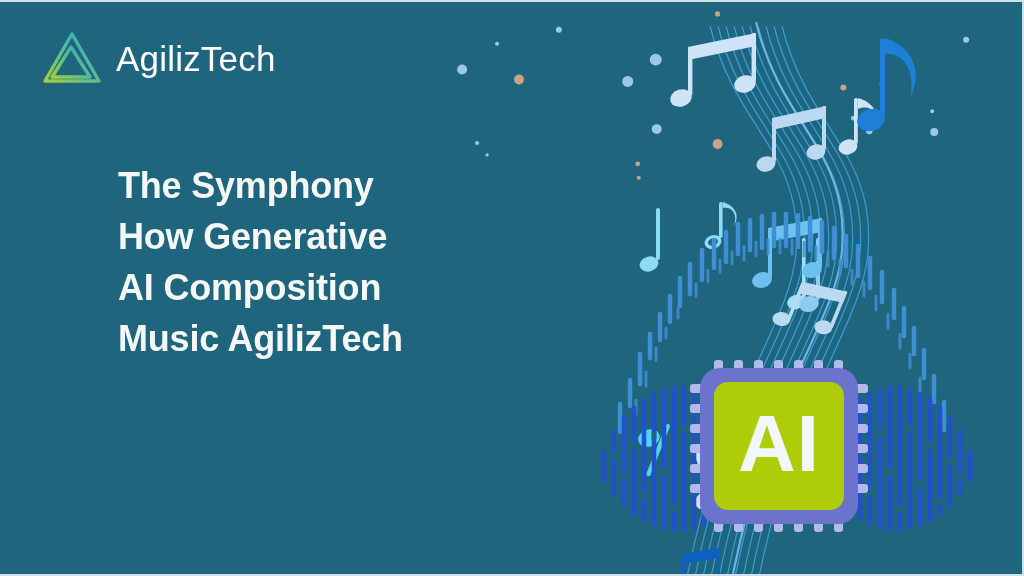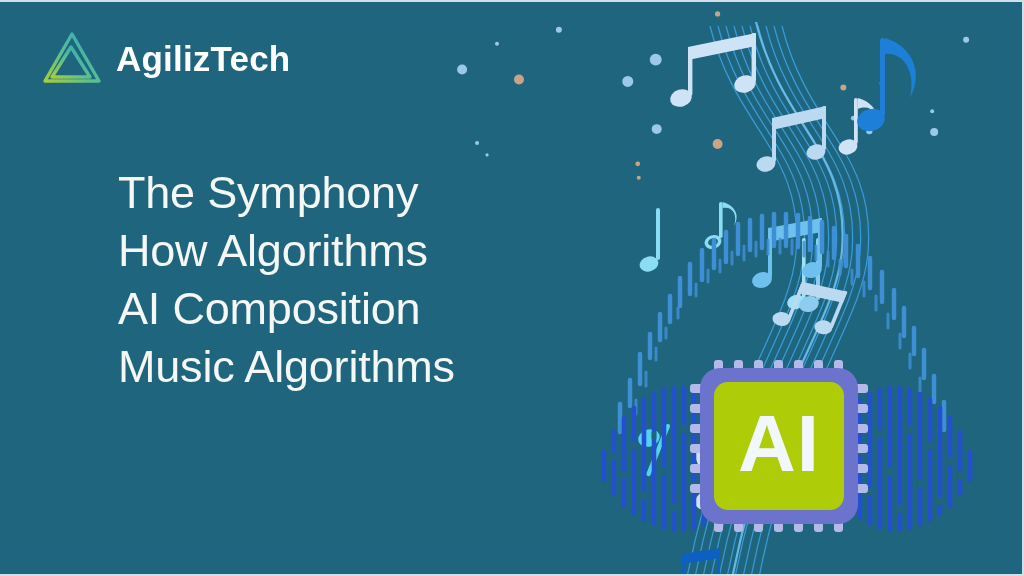--- a/index.html
+++ b/index.html
@@ -28,43 +28,42 @@
     top: 28px;
     display: flex;
     align-items: center;
     gap: 14px;
     height: 56px;
   }
   #logo-mark { width: 60px; height: 56px; display: block; }
   #logo-wordmark {
     color: #ffffff;
     font-size: 35px;
-    font-weight: 700;
+    font-weight: 400;
     letter-spacing: 0.2px;
     line-height: 1;
     white-space: nowrap;
     font-family: "Liberation Sans", sans-serif;
   }
 
   
   #headline {
     position: absolute;
     left: 118px;
     top: 158px;
     width: 440px;
   }
   #headline .line {
     color: #f4f7f4;
-    font-size: 45px;
-    font-weight: normal;
+    font-size: 36px;
+    font-weight: bold;
     line-height: 51px;
     letter-spacing: -0.2px;
     white-space: nowrap;
     font-family: "Liberation Sans", sans-serif;
-    margin-top: 7px;
   }
 
   
   #artwork {
     position: absolute;
     left: 560px;
     top: 0;
     width: 464px;
     height: 576px;
   }
@@ -120,23 +119,23 @@
         </defs>
         <path d="M30 4 L57 51 L3 51 Z" fill="none" stroke="url(#triGrad)" stroke-width="3.4" stroke-linejoin="round"></path>
         <path d="M29 17 L48 47 L10 47 Z" fill="none" stroke="url(#triGrad)" stroke-width="3.4" stroke-linejoin="round"></path>
       </svg>
     </span>
     <span id="logo-wordmark">AgilizTech</span>
   </div>
 
   <div id="headline">
     <div class="line">The Symphony</div>
-    <div class="line">How Algorithms</div>
+    <div class="line">How Generative</div>
     <div class="line">AI Composition</div>
-    <div class="line">Music Algorithms</div>
+    <div class="line">Music AgilizTech</div>
   </div>
 
   <div id="artwork">
     <svg viewBox="0 0 464 576" aria-hidden="true">
 
       <g id="ribbon" stroke="#3aa0e0" fill="none" stroke-width="1.2" opacity="0.95">
         <path d="M150 24 C176 128, 244 150, 236 250 C230 330, 150 400, 116 640"></path>
         <path d="M158 24 C184 128, 252 150, 244 250 C238 330, 158 400, 124 640"></path>
         <path d="M166 24 C192 128, 260 150, 252 250 C246 330, 166 400, 132 640"></path>
         <path d="M174 24 C200 128, 268 150, 260 250 C254 330, 174 400, 140 640"></path>

